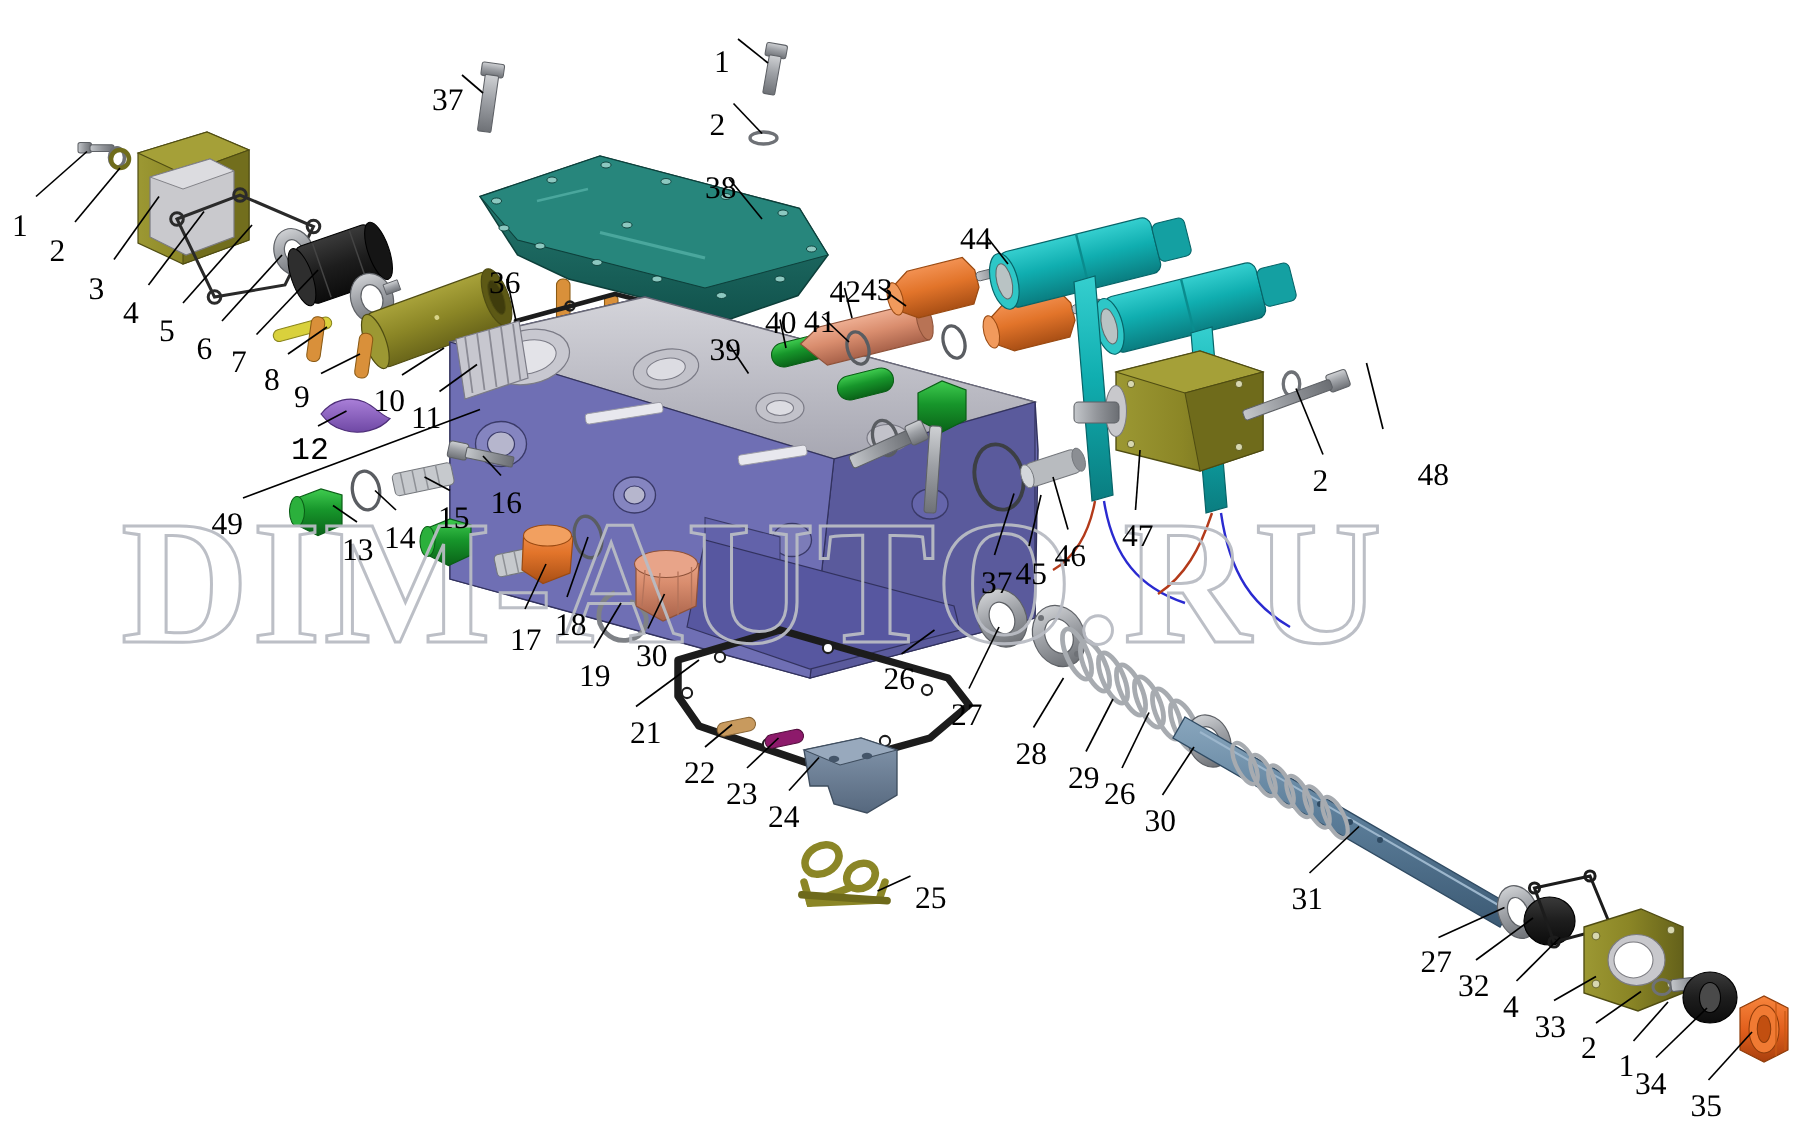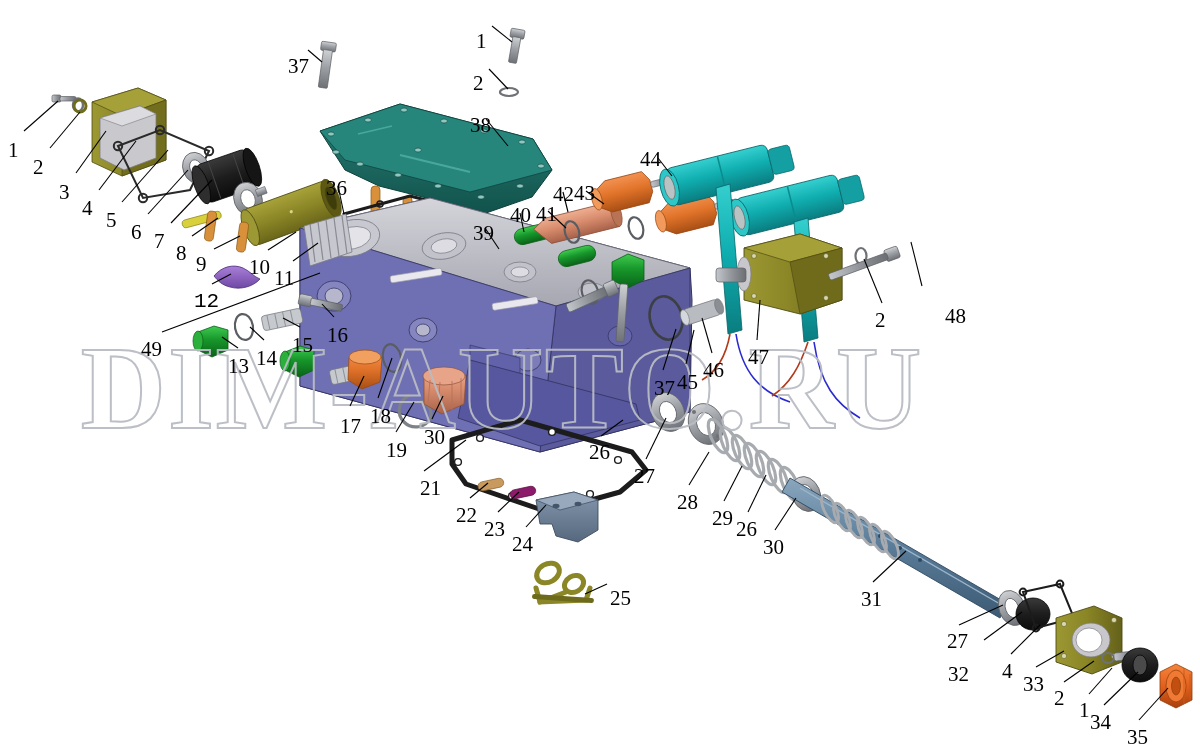--- a/index.html
+++ b/index.html
@@ -651,21 +651,21 @@
       <div class="lbl" style="left: 512px; top: 534px;">24</div>
       <div class="lbl" style="left: 610px; top: 588px;">25</div>
       <div class="lbl" style="left: 589px; top: 442px;">26</div>
       <div class="lbl" style="left: 634px; top: 466px;">27</div>
       <div class="lbl" style="left: 677px; top: 492px;">28</div>
       <div class="lbl" style="left: 712px; top: 508px;">29</div>
       <div class="lbl" style="left: 736px; top: 519px;">26</div>
       <div class="lbl" style="left: 763px; top: 537px;">30</div>
       <div class="lbl" style="left: 861px; top: 589px;">31</div>
       <div class="lbl" style="left: 947px; top: 631px;">27</div>
-      <div class="lbl" style="left: 948px; top: 647px; margin-top: 17px;">32</div>
+      <div class="lbl" style="left: 972px; top: 647px;">32</div>
       <div class="lbl" style="left: 1002px; top: 661px;">4</div>
       <div class="lbl" style="left: 1023px; top: 674px;">33</div>
       <div class="lbl" style="left: 1054px; top: 688px;">2</div>
       <div class="lbl" style="left: 1079px; top: 700px;">1</div>
       <div class="lbl" style="left: 1090px; top: 712px;">34</div>
       <div class="lbl" style="left: 1127px; top: 727px;">35</div>
       <div class="lbl" style="left: 288px; top: 56px;">37</div>
       <div class="lbl" style="left: 476px; top: 31px;">1</div>
       <div class="lbl" style="left: 473px; top: 73px;">2</div>
       <div class="lbl" style="left: 470px; top: 115px;">38</div>

